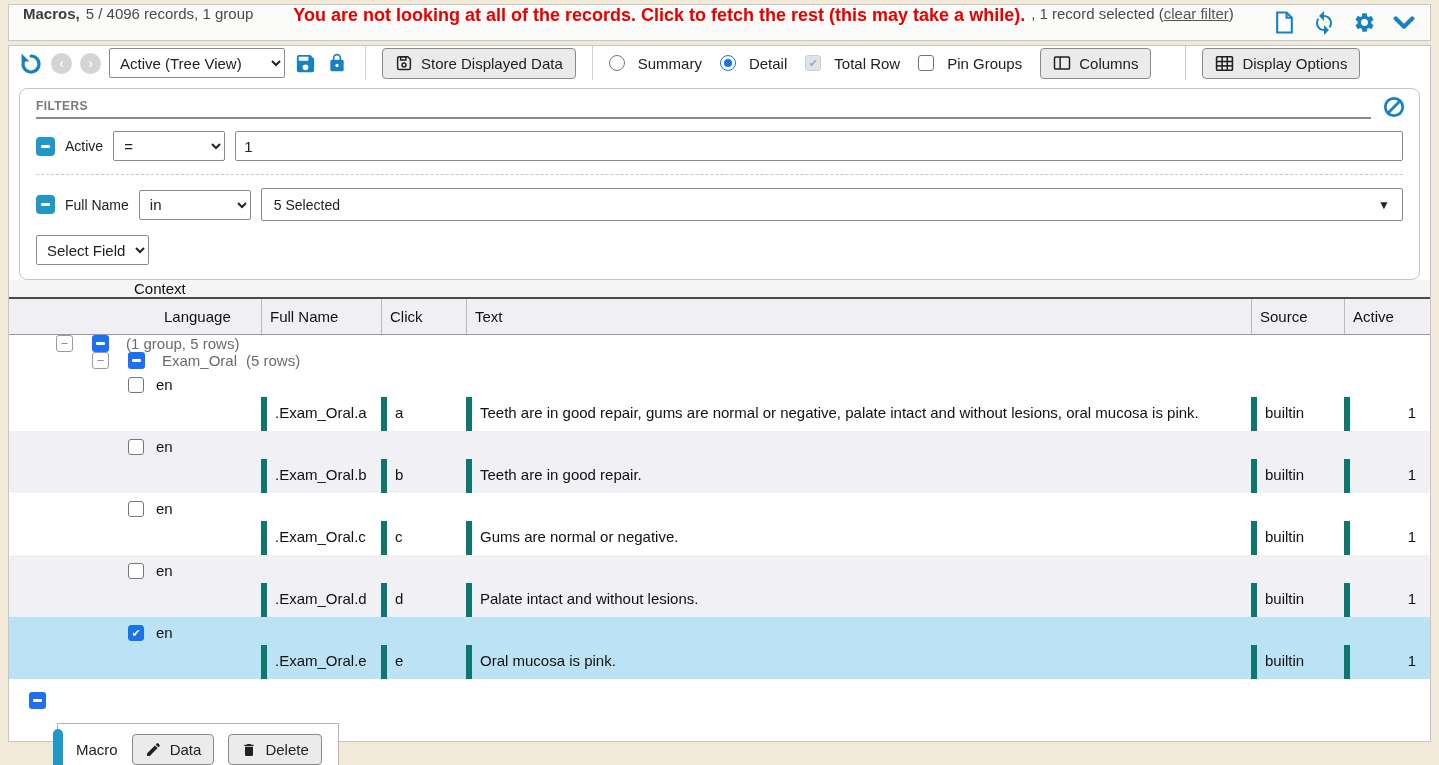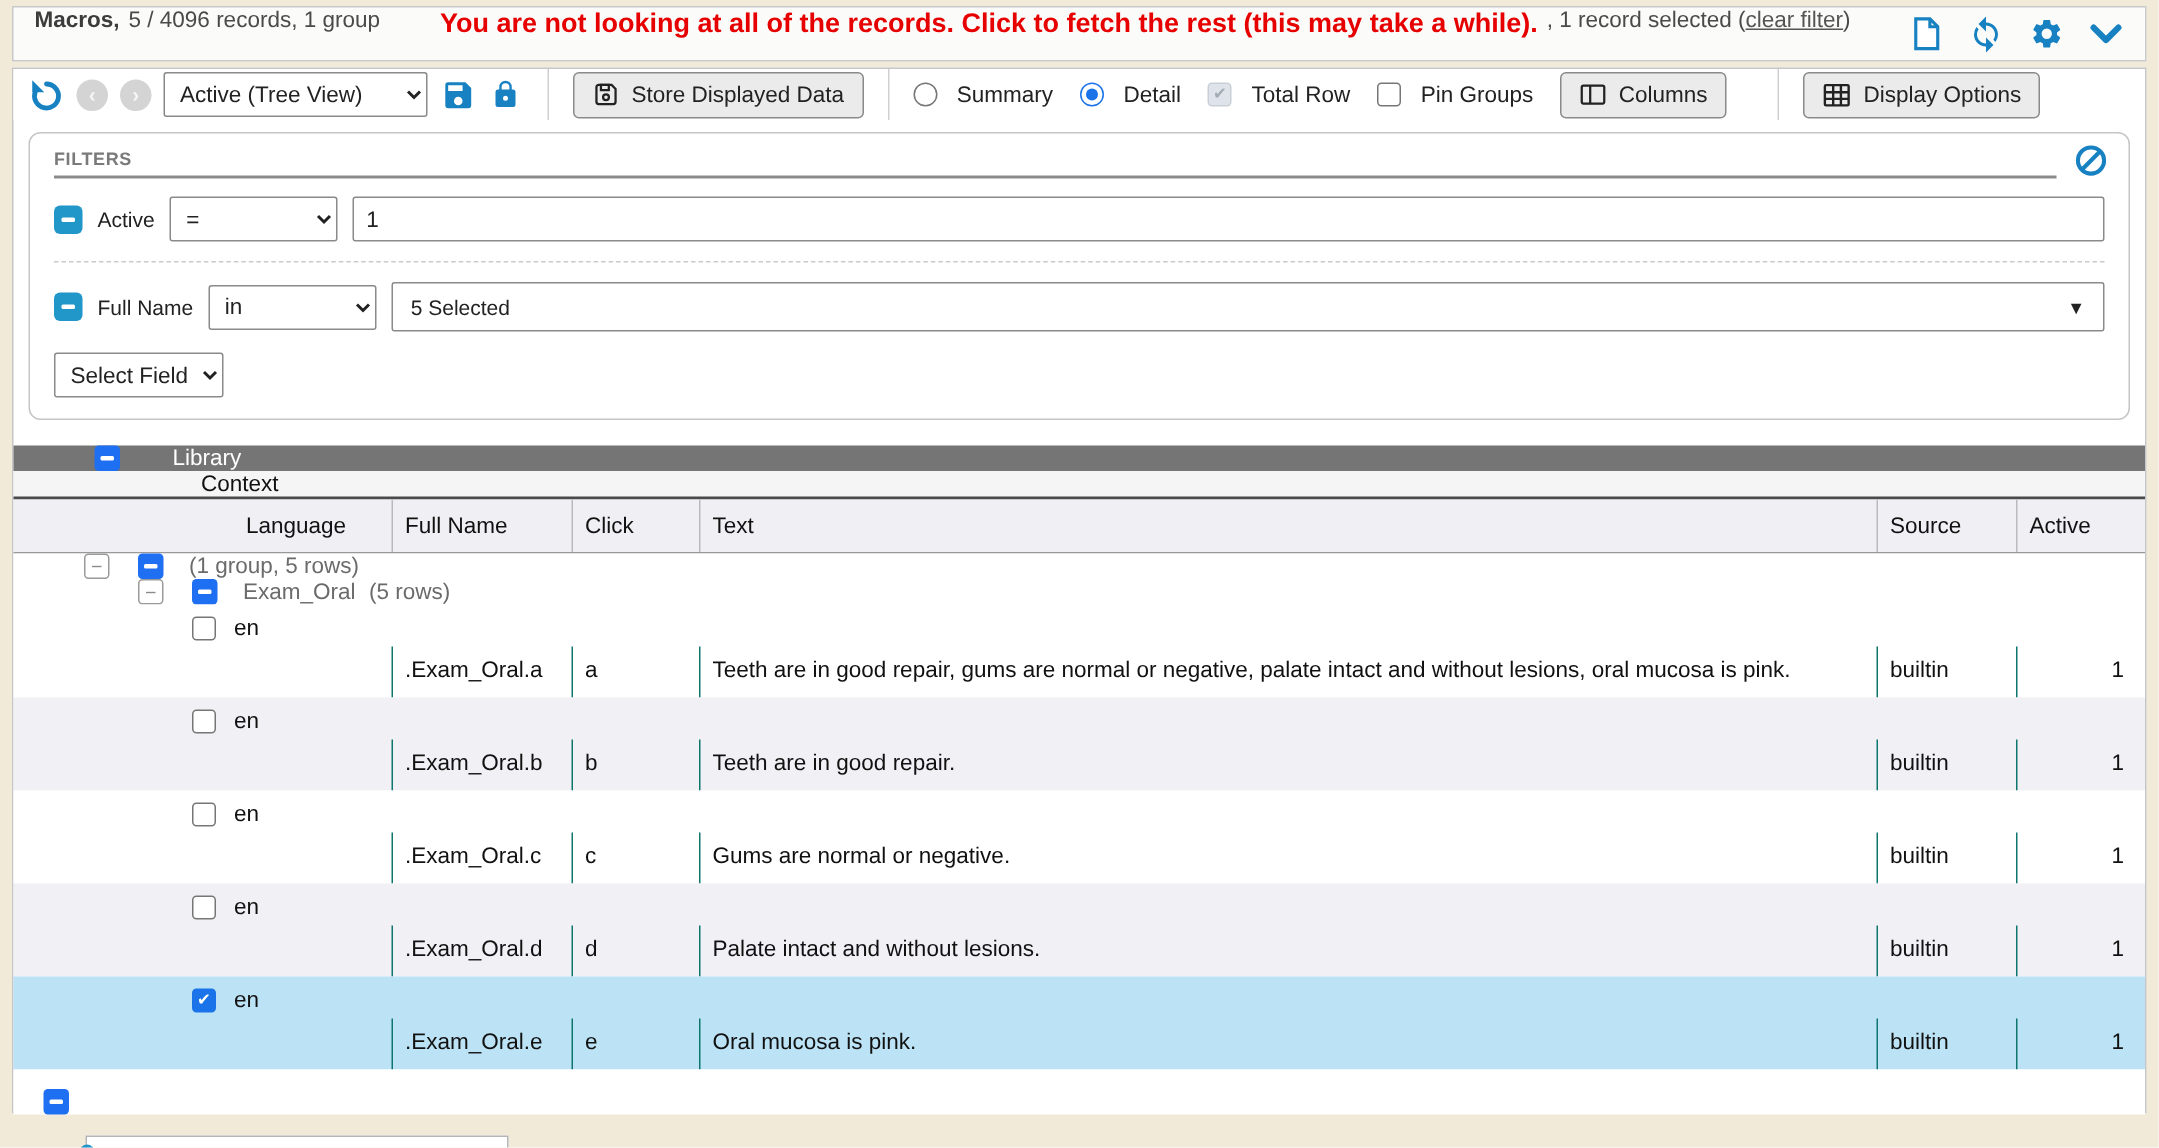--- a/index.html
+++ b/index.html
@@ -171,21 +171,21 @@
   .group-row .minus-blue { margin-left:19px; }
   .group-label { margin-left:17px; color:#6b6b6b; font-size:15px; }
   .group-count { margin-left:9px; color:#6b6b6b; font-size:15px; }
 
   .trow { background:#fff; }
   .trow.stripe { background:#f0f0f5; }
   .trow.selected { background:#bce3f5; }
   .trow > div {
     padding:7px 8px; font-size:15px; color:#111; min-height:34px;
   }
-  .trow > div + div { border-left:1px solid #0f766e;margin-top:28px; }
+  .trow > div + div { border-left:6px solid #0f766e;margin-top:28px; }
   .cell-lang { display:flex; align-items:flex-start; gap:12px; padding-left:119px !important; }
   .cell-lang .cb { margin-top:1px; flex:none; }
   .cell-active { text-align:right; padding-right:14px !important; }
 
   
   .footer-row { padding:10px 0 0 20px; background:#fff; }
   .macro-box {
     margin:14px 0 0 48px;
     position:relative;
     width:fit-content;
@@ -326,24 +326,20 @@
       </span>
     </div>
 
     <div class="filter-row select-field-row">
       <select>
         <option>Select Field</option>
       </select>
     </div>
   </div>
 
-  <div class="library-bar">
-    <span class="minus-blue"></span>
-    <span class="library-title">Library</span>
-  </div>
 
   <div class="context-row">
     <span>Context</span>
   </div>
 
   <div class="tgrid thead">
     <div class="th-language">Language</div>
     <div>Full Name</div>
     <div>Click</div>
     <div>Text</div>

